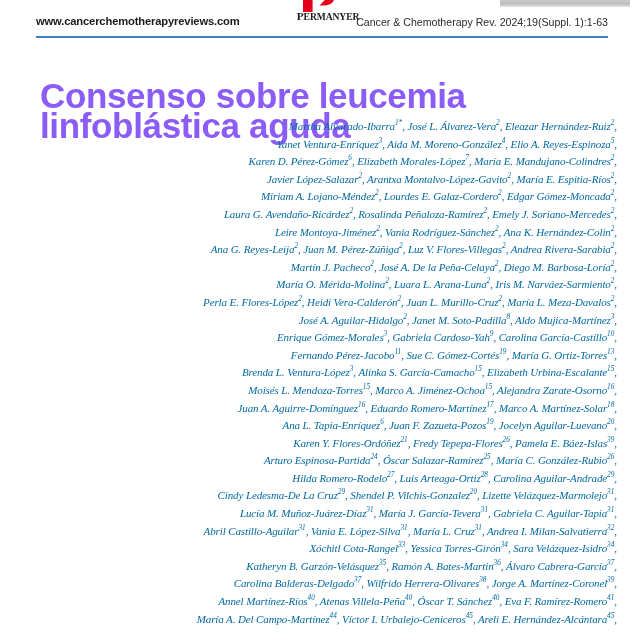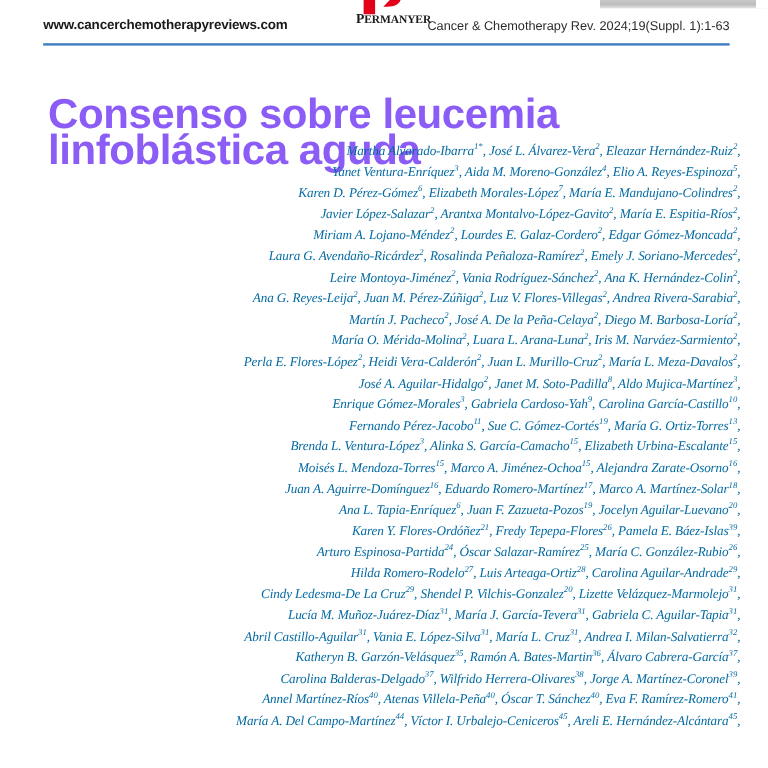--- a/index.html
+++ b/index.html
@@ -197,19 +197,20 @@
       <div class="author-line">Brenda L. Ventura-López<sup>3</sup>, Alinka S. García-Camacho<sup>15</sup>, Elizabeth Urbina-Escalante<sup>15</sup>,</div>
       <div class="author-line">Moisés L. Mendoza-Torres<sup>15</sup>, Marco A. Jiménez-Ochoa<sup>15</sup>, Alejandra Zarate-Osorno<sup>16</sup>,</div>
       <div class="author-line">Juan A. Aguirre-Domínguez<sup>16</sup>, Eduardo Romero-Martínez<sup>17</sup>, Marco A. Martínez-Solar<sup>18</sup>,</div>
       <div class="author-line">Ana L. Tapia-Enríquez<sup>6</sup>, Juan F. Zazueta-Pozos<sup>19</sup>, Jocelyn Aguilar-Luevano<sup>20</sup>,</div>
       <div class="author-line">Karen Y. Flores-Ordóñez<sup>21</sup>, Fredy Tepepa-Flores<sup>26</sup>, Pamela E. Báez-Islas<sup>39</sup>,</div>
       <div class="author-line">Arturo Espinosa-Partida<sup>24</sup>, Óscar Salazar-Ramírez<sup>25</sup>, María C. González-Rubio<sup>26</sup>,</div>
       <div class="author-line">Hilda Romero-Rodelo<sup>27</sup>, Luis Arteaga-Ortiz<sup>28</sup>, Carolina Aguilar-Andrade<sup>29</sup>,</div>
       <div class="author-line">Cindy Ledesma-De La Cruz<sup>29</sup>, Shendel P. Vilchis-Gonzalez<sup>20</sup>, Lizette Velázquez-Marmolejo<sup>31</sup>,</div>
       <div class="author-line">Lucía M. Muñoz-Juárez-Díaz<sup>31</sup>, María J. García-Tevera<sup>31</sup>, Gabriela C. Aguilar-Tapia<sup>31</sup>,</div>
       <div class="author-line">Abril Castillo-Aguilar<sup>31</sup>, Vania E. López-Silva<sup>31</sup>, María L. Cruz<sup>31</sup>, Andrea I. Milan-Salvatierra<sup>32</sup>,</div>
+      <div class="author-line">Xóchitl Cota-Rangel<sup>33</sup>, Yessica Torres-Girón<sup>34</sup>, Sara Velázquez-Isidro<sup>34</sup>,</div>
       <div class="author-line">Katheryn B. Garzón-Velásquez<sup>35</sup>, Ramón A. Bates-Martin<sup>36</sup>, Álvaro Cabrera-García<sup>37</sup>,</div>
       <div class="author-line">Carolina Balderas-Delgado<sup>37</sup>, Wilfrido Herrera-Olivares<sup>38</sup>, Jorge A. Martínez-Coronel<sup>39</sup>,</div>
       <div class="author-line">Annel Martínez-Ríos<sup>40</sup>, Atenas Villela-Peña<sup>40</sup>, Óscar T. Sánchez<sup>40</sup>, Eva F. Ramírez-Romero<sup>41</sup>,</div>
       <div class="author-line">María A. Del Campo-Martínez<sup>44</sup>, Víctor I. Urbalejo-Ceniceros<sup>45</sup>, Areli E. Hernández-Alcántara<sup>45</sup>,</div>
     </div>
 
 </div>
 
 </body></html>

